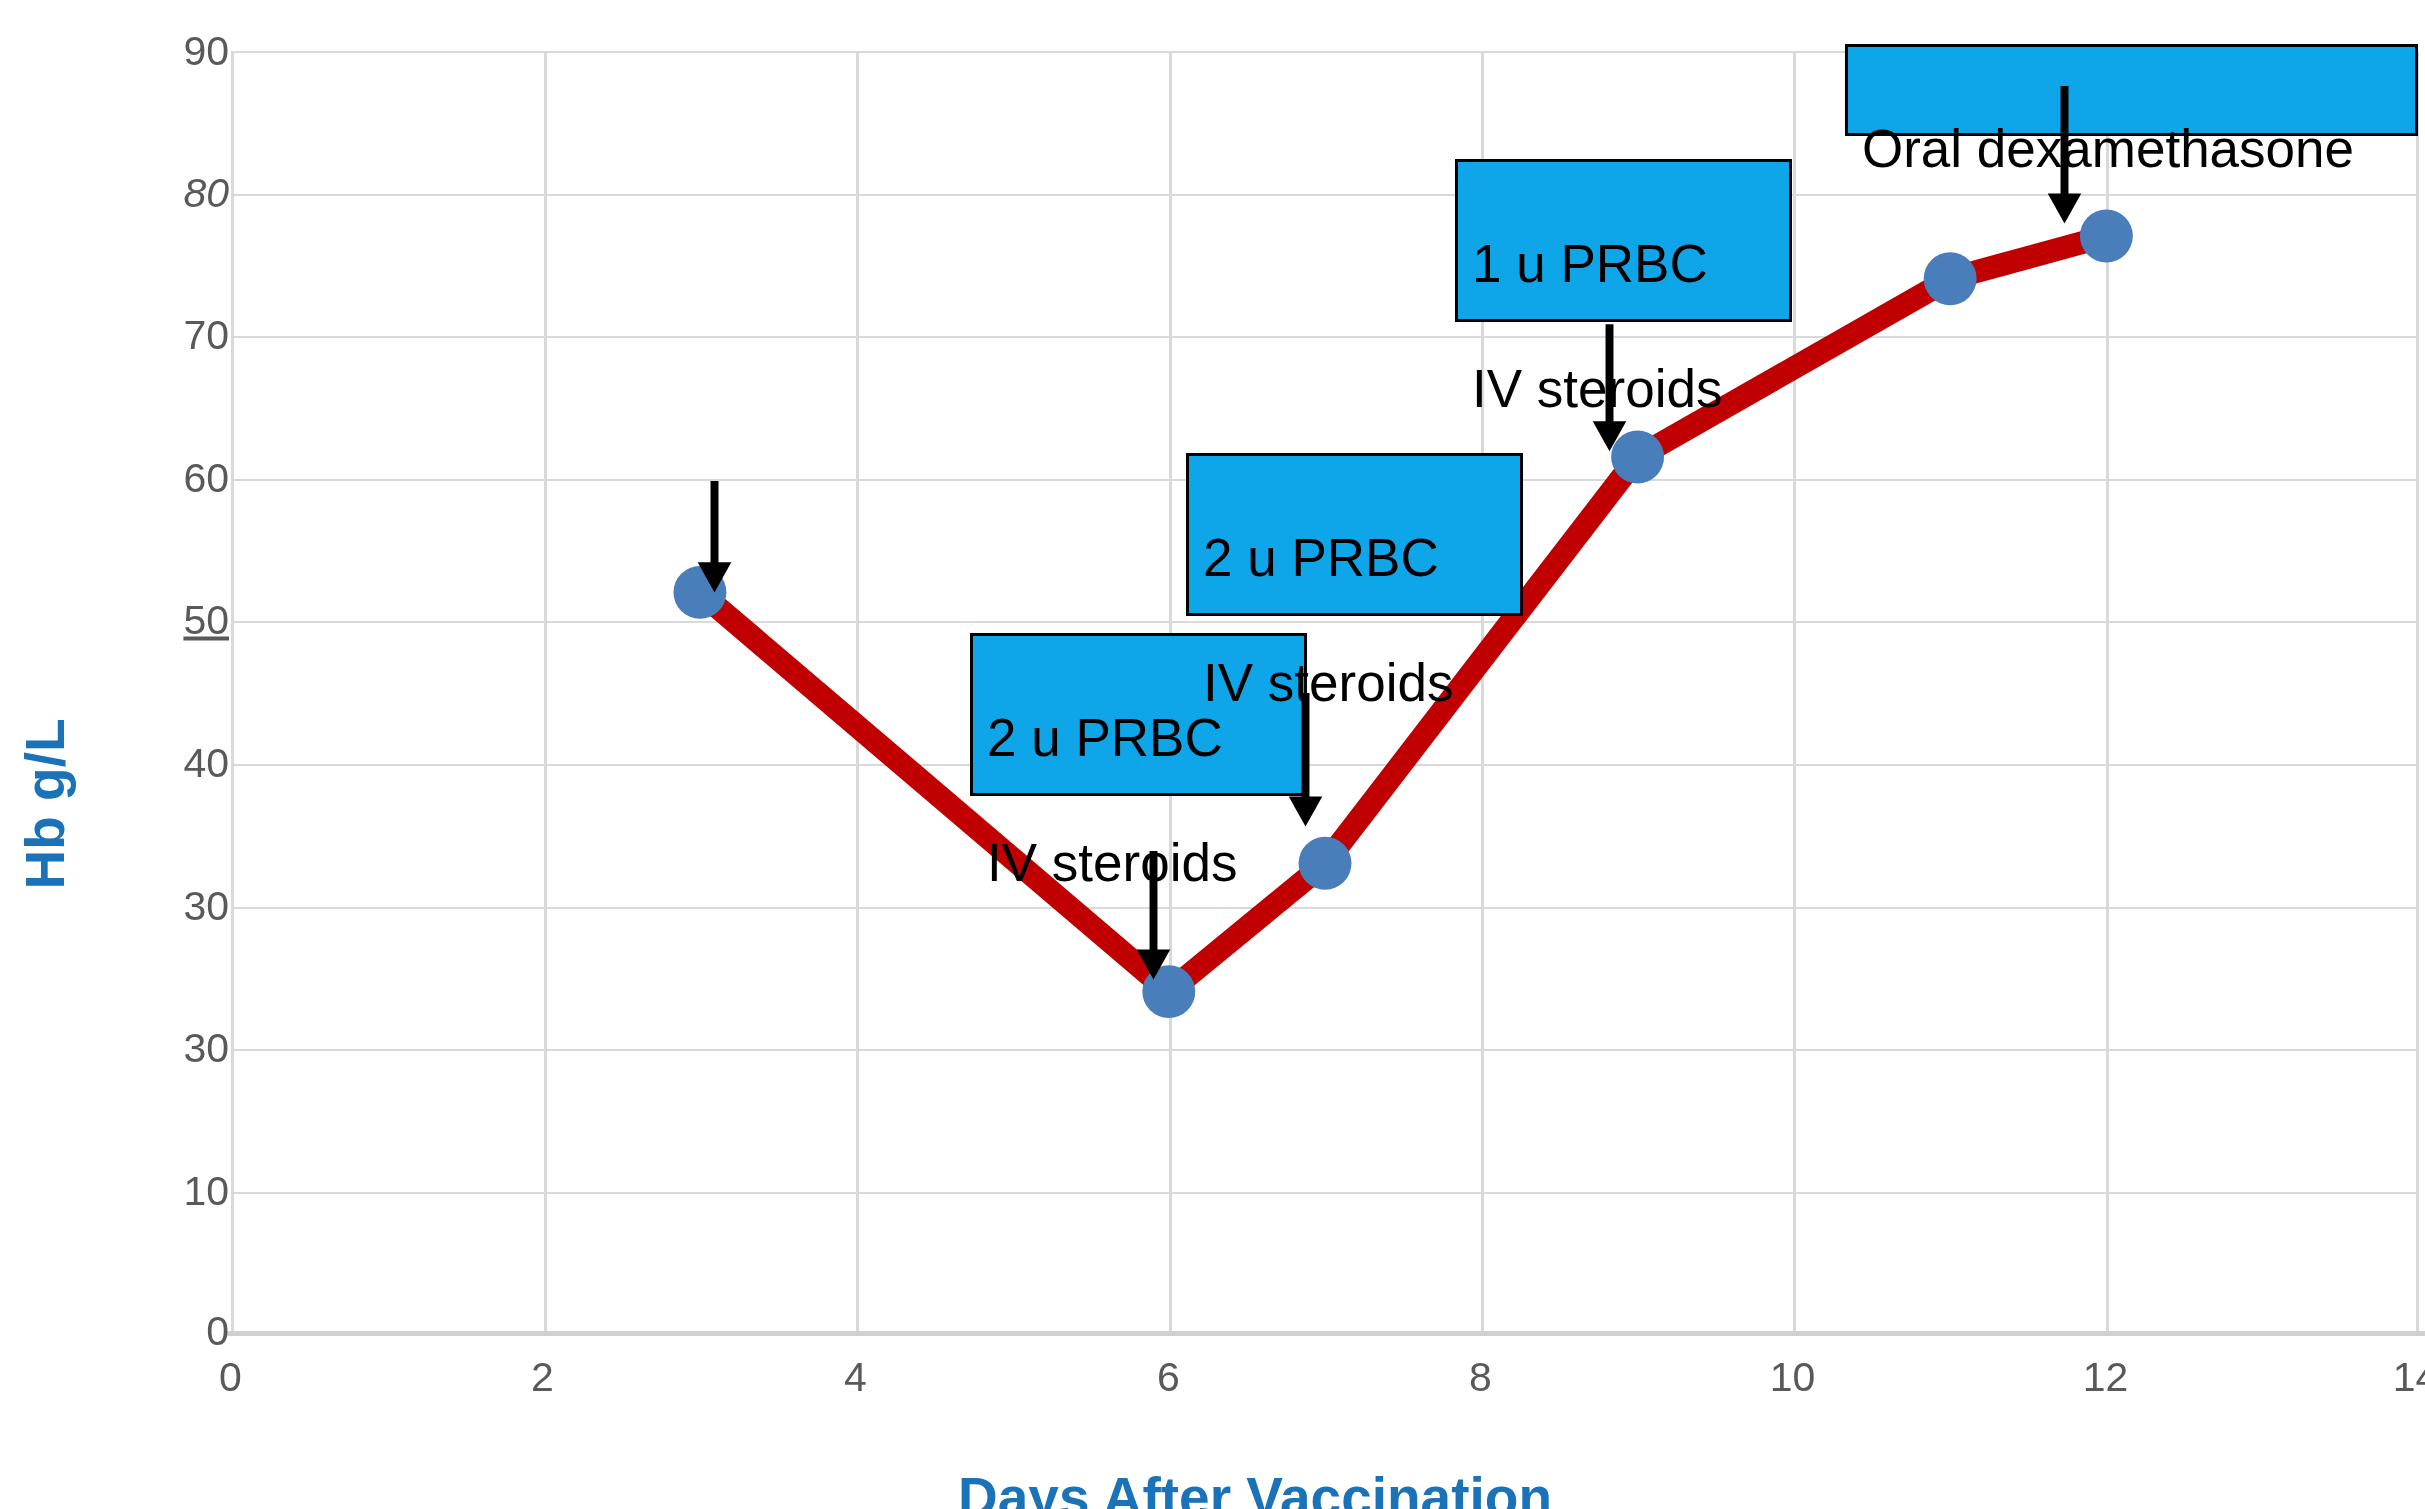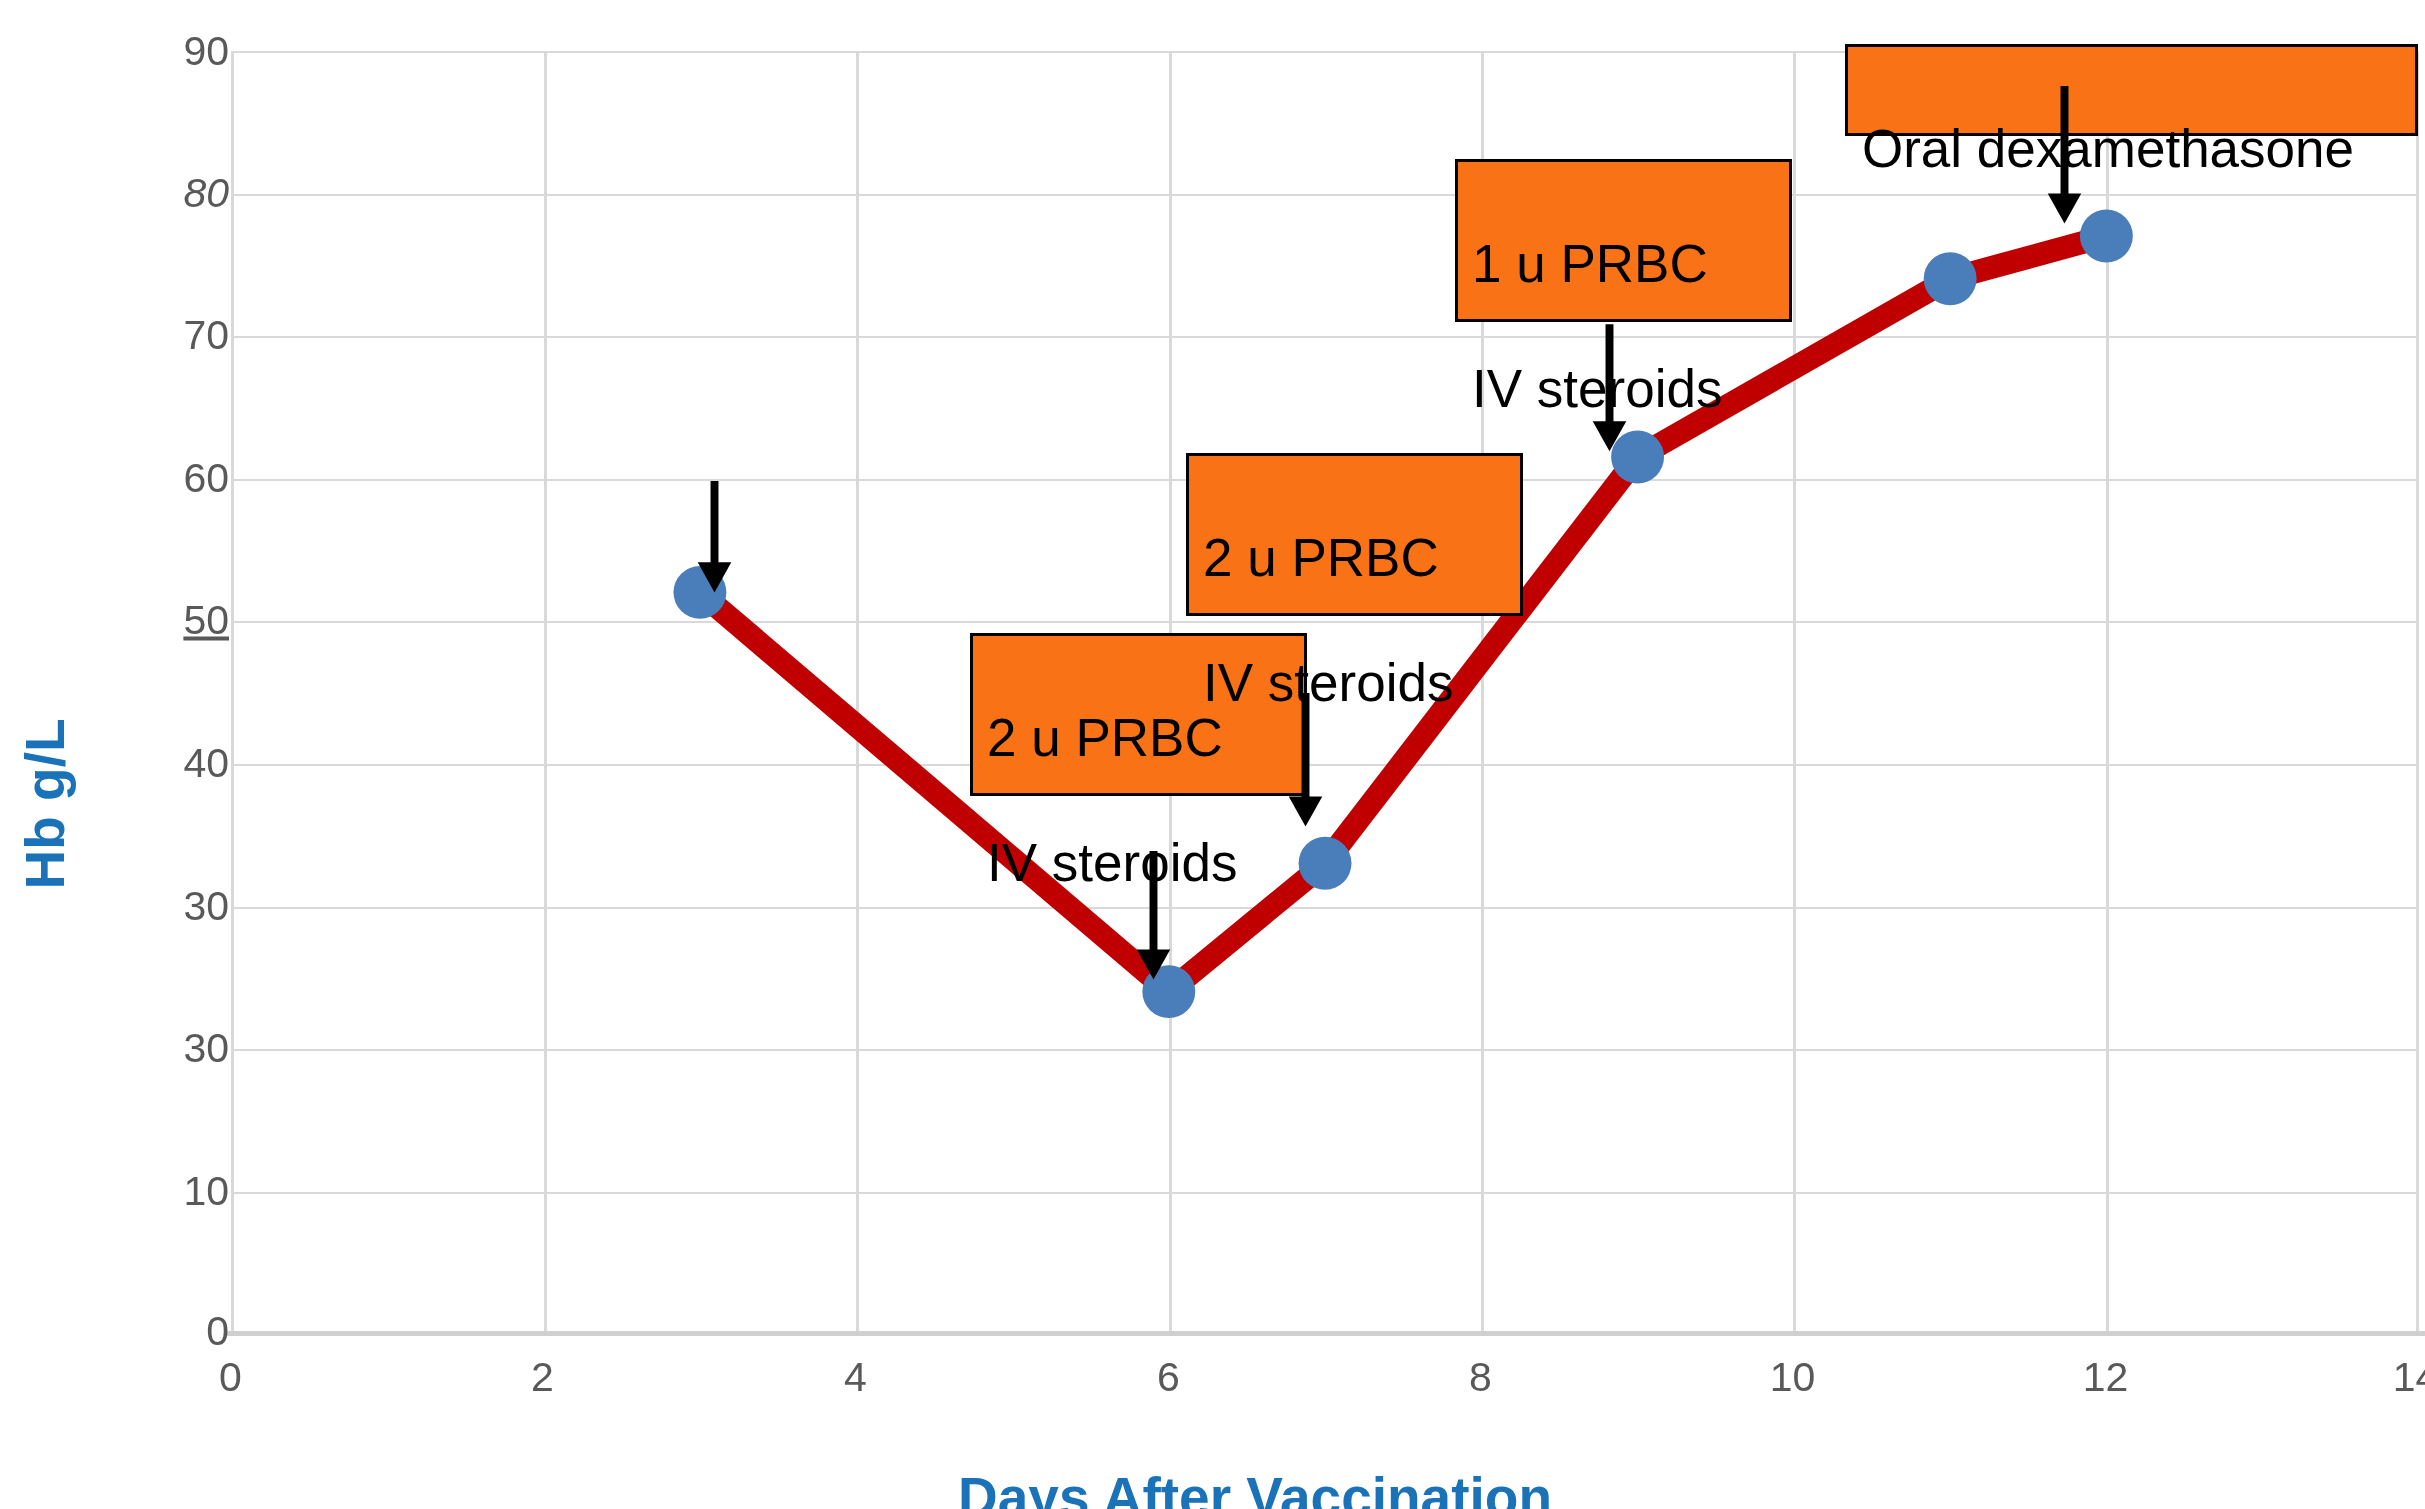--- a/index.html
+++ b/index.html
@@ -116,21 +116,21 @@
     width: 2426px;
     height: 1509px;
     overflow: visible;
   }
 
   
   .callout {
     position: absolute;
     box-sizing: border-box;
     border: 3.5px solid #000000;
-    background: #f97316;
+    background: #0ea5e9;
     color: #000000;
     font-size: 53px;
     line-height: 1.18;
     padding: 8.8px 14px 10.6px 14px;
     white-space: pre-line;
     font-family: "Liberation Sans", sans-serif;
   }
   .arrow {
     position: absolute;
   }

